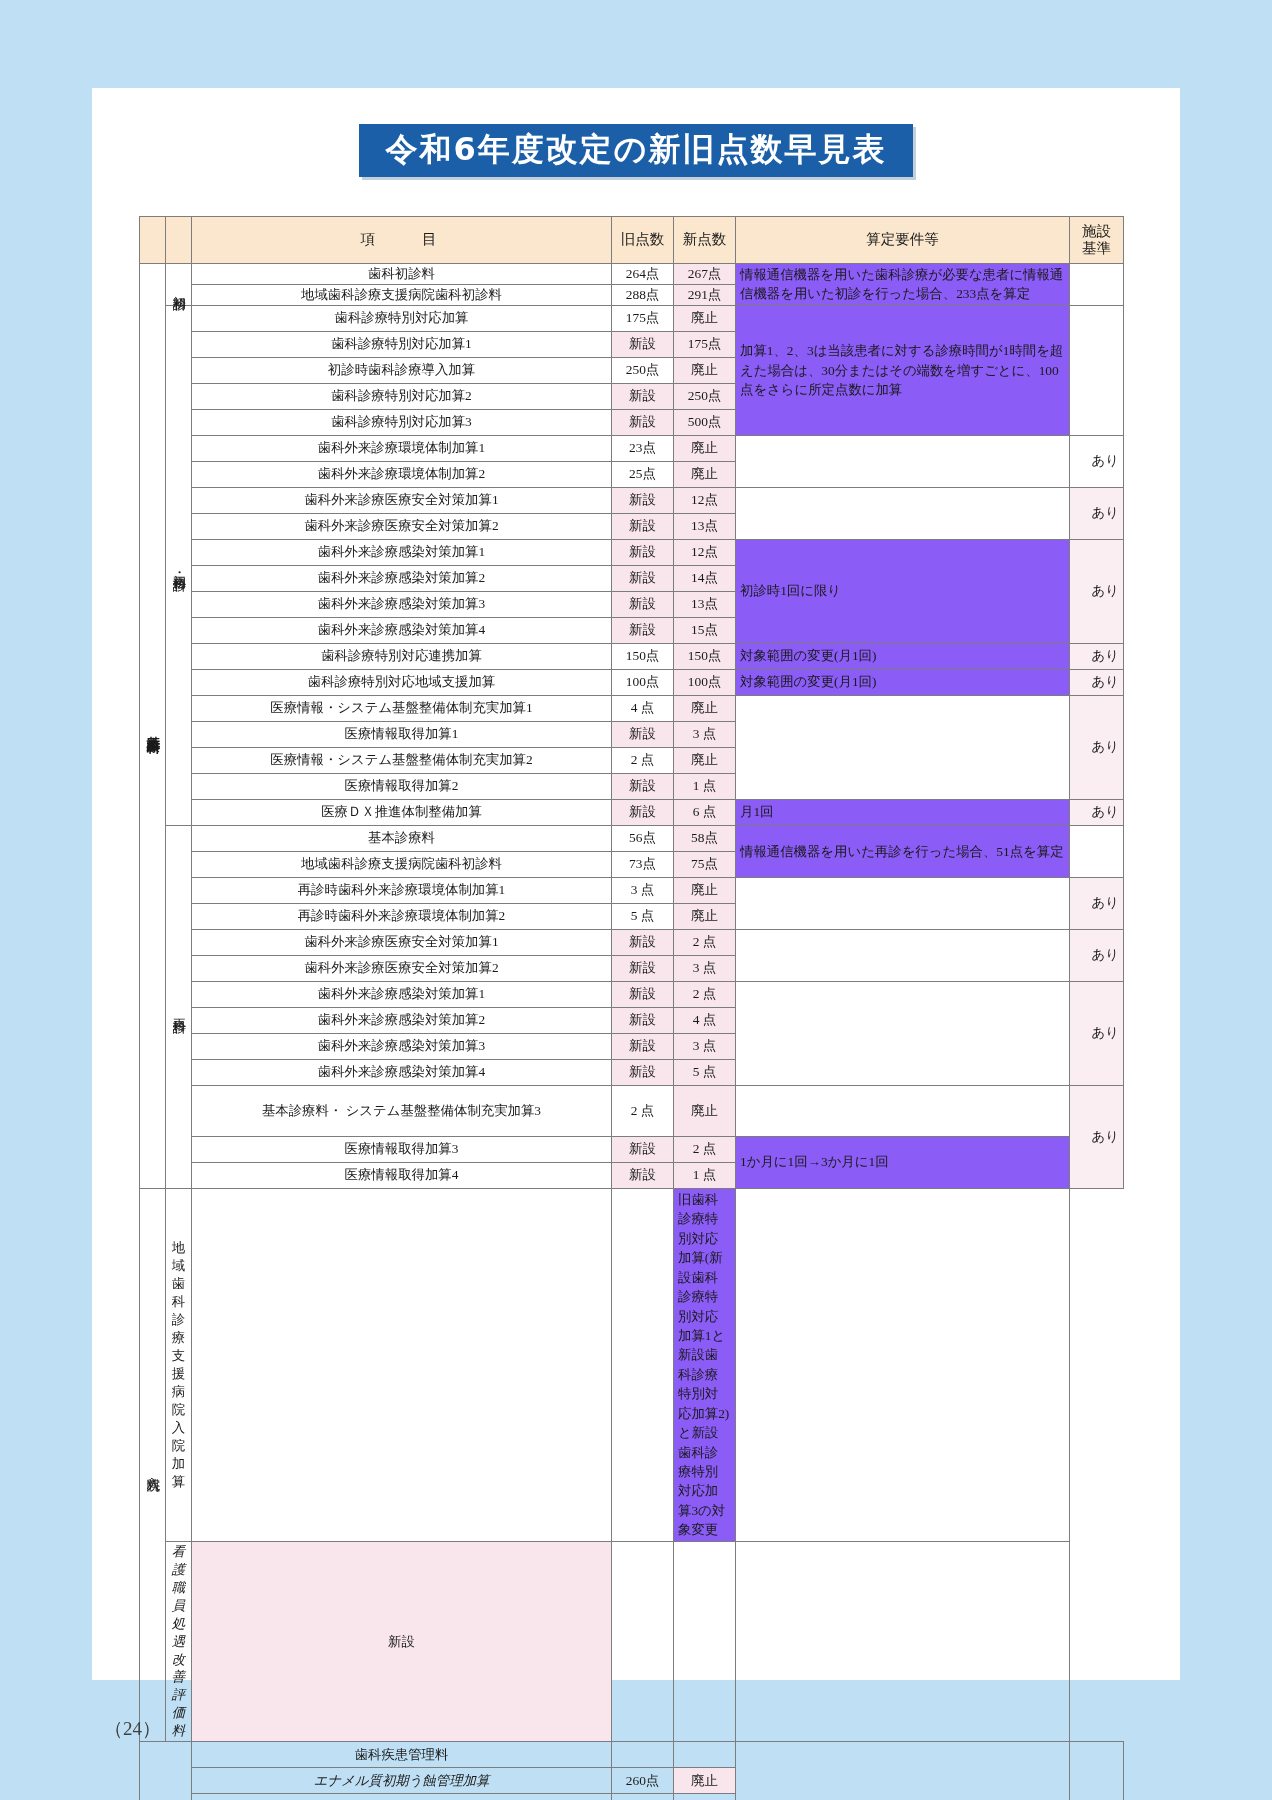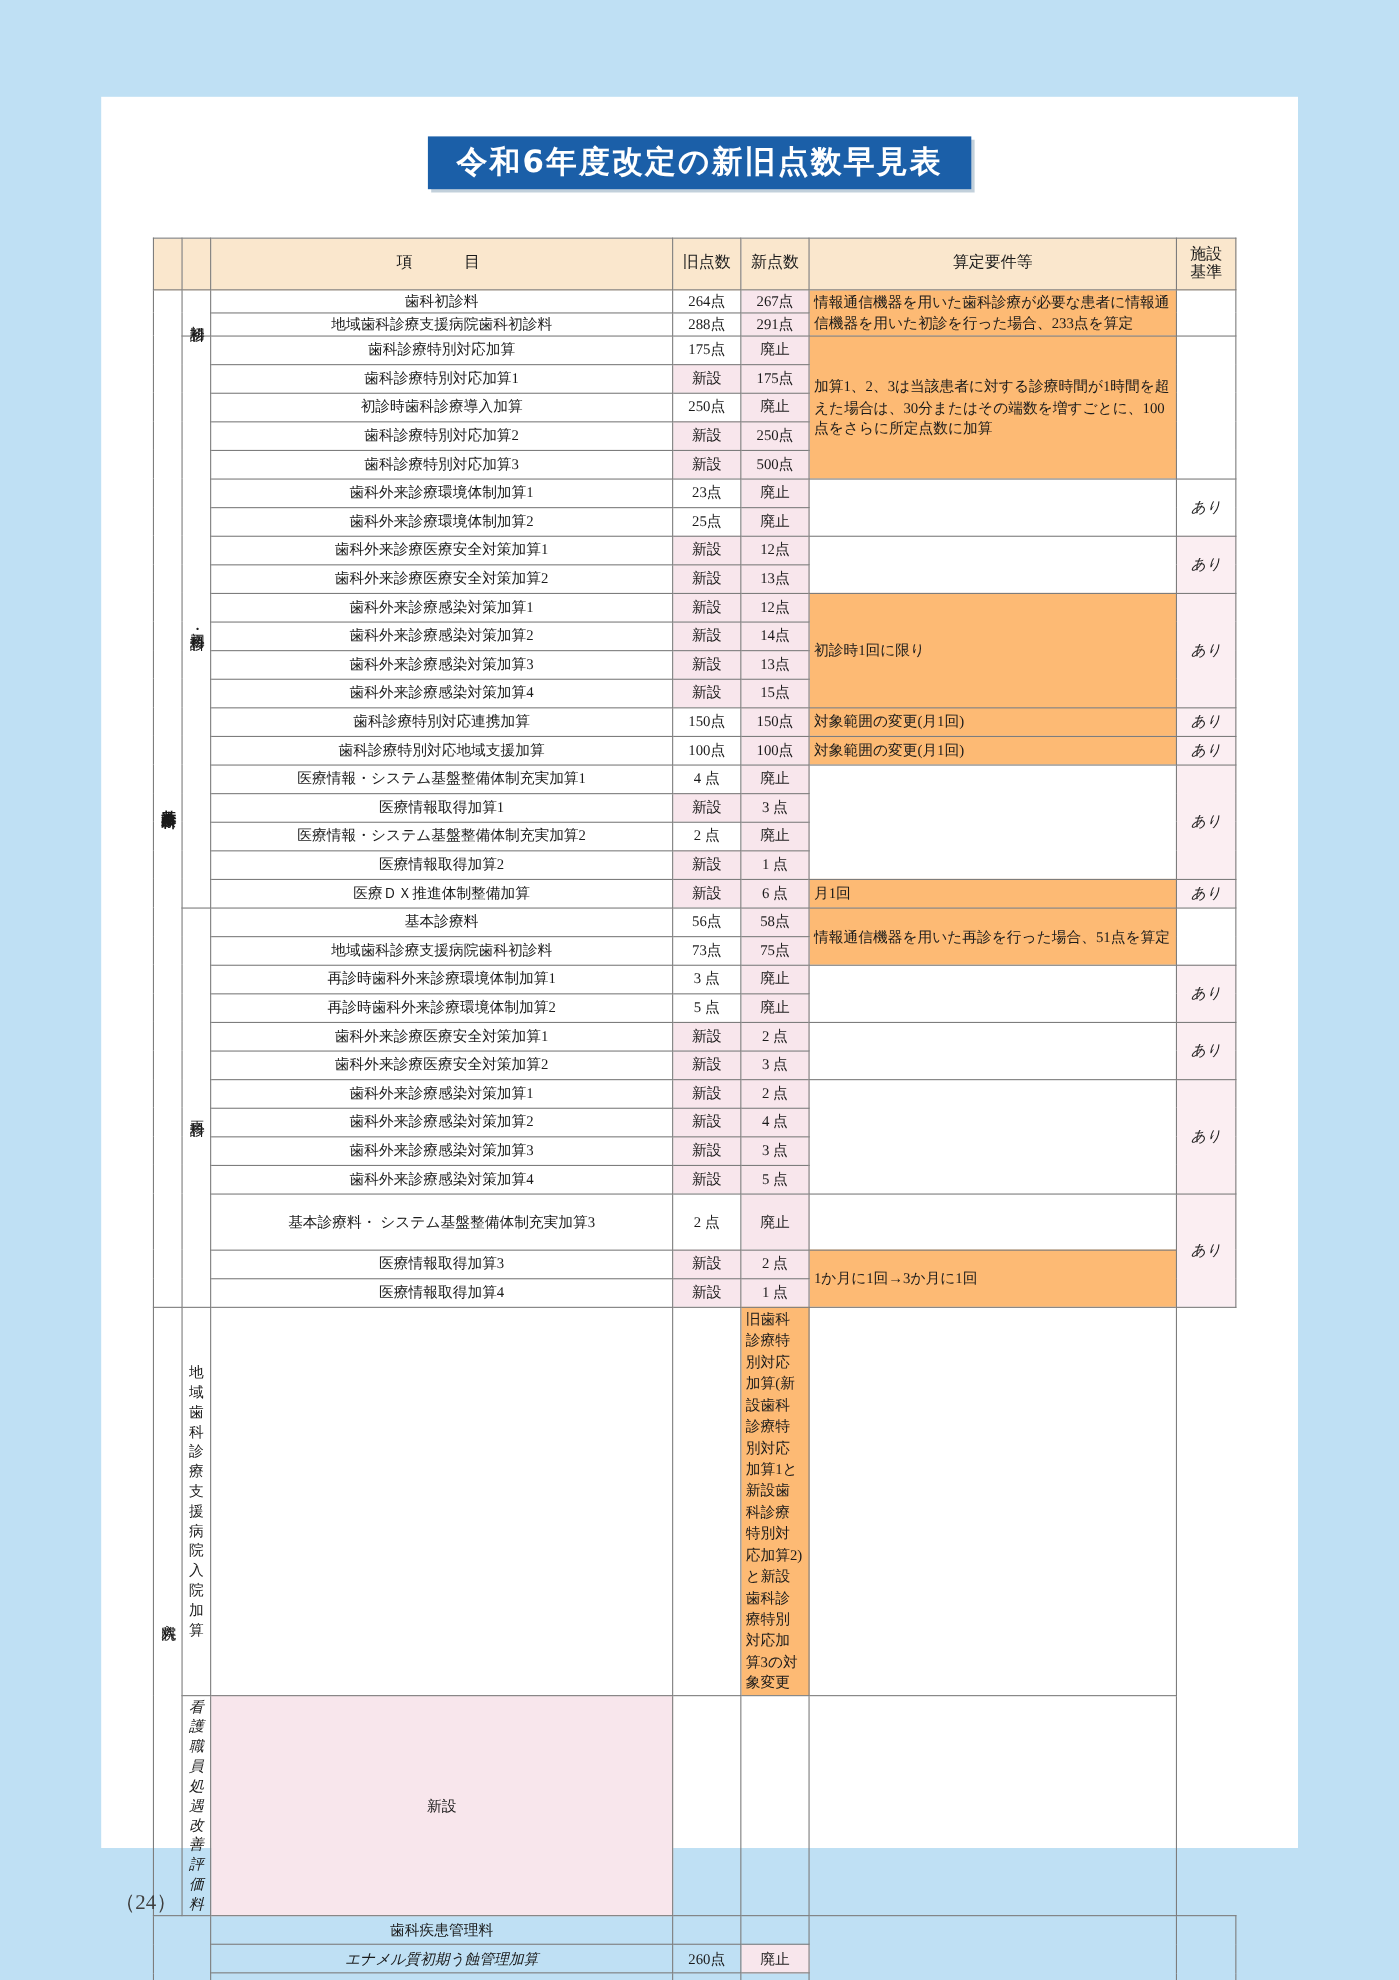--- a/index.html
+++ b/index.html
@@ -27,21 +27,21 @@
     top: 36px;
     width: 100%;
     text-align: center;
   }
   .title-bar {
     display: inline-block;
     background: #1b5fa8;
     color: #ffffff;
     font-family: "DejaVu Sans", "Liberation Sans", sans-serif;
     font-weight: bold;
-    font-size: 28px;
+    font-size: 32px;
     letter-spacing: 2px;
     padding: 7px 26px 9px 26px;
     line-height: 1.15;
     box-shadow: 3px 3px 0 rgba(120,150,175,0.45);
   }
   table.fee {
     position: absolute;
     left: 47px;
     top: 128px;
     width: 984px;
@@ -89,22 +89,22 @@
     text-align: center;
     padding: 0;
   }
   td.grp .vert { font-weight: bold; }
   .num {
     text-align: center;
     white-space: nowrap;
   }
   .pink { background: #f8e6ec; }
   .req  { vertical-align: middle; line-height: 1.4; }
-  .req.pink { background: #fdba74; }
-  .std  { text-align: center; font-style: italic; }
+  .req.pink { background: #8b5cf6; }
+  .std  { text-align: right; }
   .std.pink { background: #fbeef2; }
   .item { text-align: center; }
   .ind1 { padding-left: 20px; font-style: italic; }
   .multi { line-height: 1.45; }
   .tight td { height: 23px; }
   .pagenum {
     position: absolute;
     left: 104px;
     top: 1716px;
     font-size: 19px;

